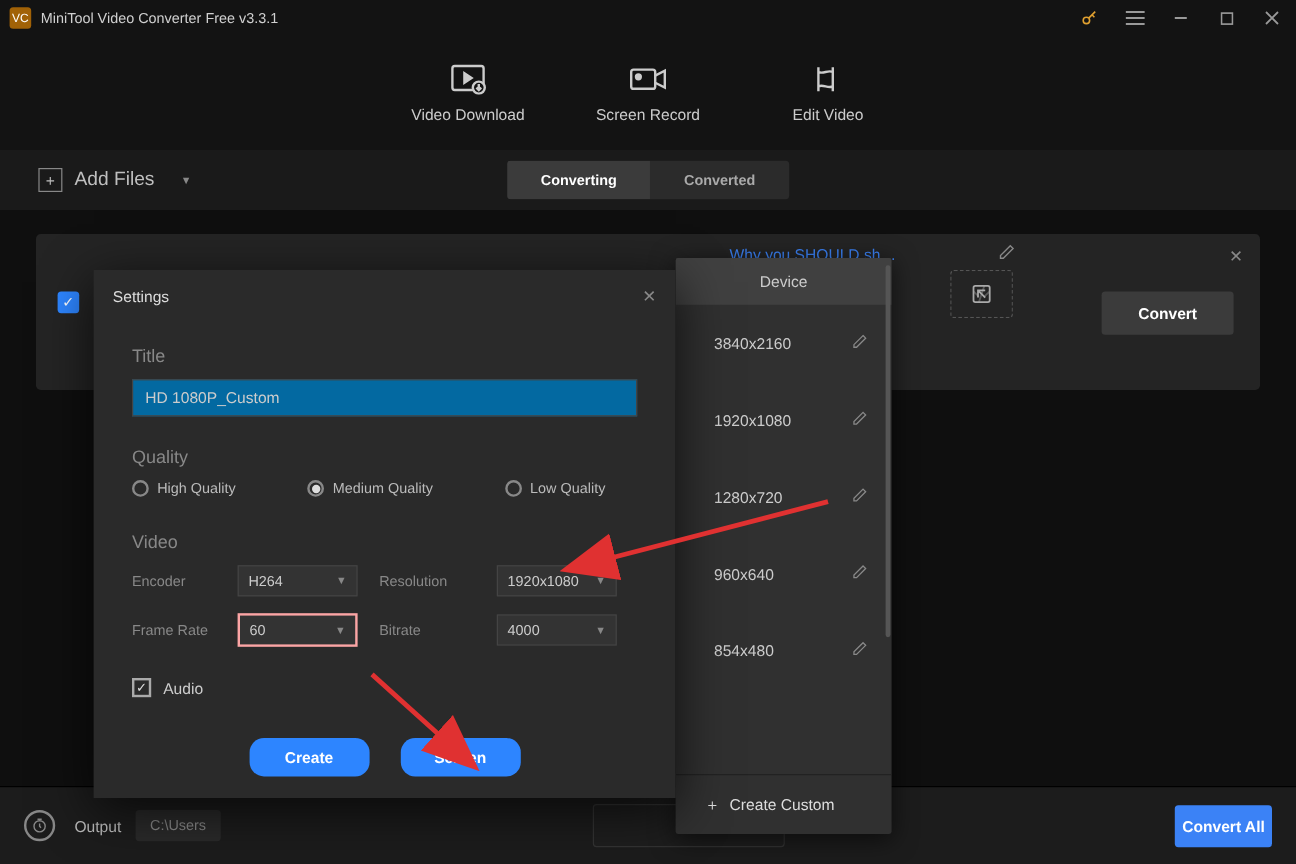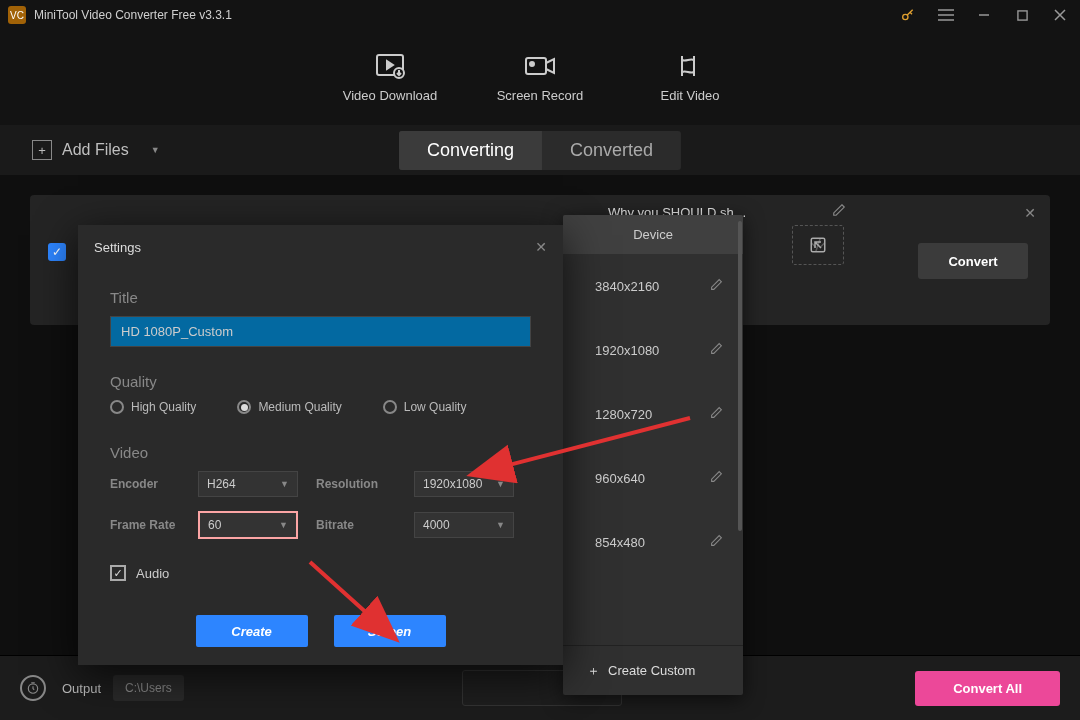--- a/index.html
+++ b/index.html
@@ -16,41 +16,41 @@
 .main-tab { width:150px; display:flex; flex-direction:column; align-items:center; justify-content:center; gap:8px; cursor:pointer; }
 .main-tab.active { background:#1e1e1e; }
 .main-tab.active .mt-icon, .main-tab.active .mt-label { color:#2d85ff; }
 .mt-icon { width:32px; height:28px; display:flex; align-items:center; justify-content:center; color:#ccc; }
 .mt-label { font-size:13px; color:#ccc; }
 
 .toolbar { height:50px; background:#1a1a1a; display:flex; align-items:center; padding:0 20px; position:relative; }
 .add-files-btn { display:flex; align-items:center; gap:10px; cursor:pointer; padding:0 12px; height:40px; }
 .add-plus { width:20px; height:20px; border:1px solid #888; display:flex; align-items:center; justify-content:center; font-size:13px; color:#bbb; }
 .seg { position:absolute; left:50%; transform:translateX(-50%); display:flex; background:#2b2b2b; border-radius:3px; overflow:hidden; }
-.seg-btn { padding:9px 28px; font-size:18px; color:#aaa; cursor:pointer; }
+.seg-btn { padding:9px 28px; font-size:12px; color:#aaa; cursor:pointer;font-weight:bold; }
 .seg-btn.active { background:#3b3b3b; color:#fff; }
 
 .content { position:absolute; left:0; right:0; top:175px; bottom:65px; background:#0f0f0f; }
 .file-card {
   position:absolute; left:30px; right:30px; top:20px; height:130px;
   background:#242424; border-radius:4px; padding:18px 22px;
 }
 .chk { position:absolute; left:18px; top:48px; width:18px; height:18px; background:#2d85ff; border-radius:3px; display:flex; align-items:center; justify-content:center; color:#fff; font-size:12px; }
 .card-close { position:absolute; right:14px; top:10px; color:#888; cursor:pointer; font-size:14px; }
-.file-name { position:absolute; left:578px; top:10px; font-size:13px; color:#e5e5e5; }
+.file-name { position:absolute; left:578px; top:10px; font-size:13px; color:#3b82f6; }
 .edit-link { position:absolute; left:802px; top:8px; color:#888; cursor:pointer; font-size:13px; }
 .dur { position:absolute; left:640px; top:40px; display:flex; align-items:center; gap:6px; font-size:12px; color:#aaa; }
 .fmt-box { position:absolute; left:762px; top:30px; width:52px; height:40px; border:1px dashed #555; border-radius:3px; display:flex; align-items:center; justify-content:center; color:#aaa; cursor:pointer; }
 .convert-btn { position:absolute; right:22px; top:48px; background:#3b3b3b; color:#fff; width:110px; height:36px; border:none; border-radius:3px; font-size:13px; font-weight:600; cursor:pointer; }
 
 .bottom-bar { position:absolute; left:0; right:0; bottom:0; height:65px; background:#1c1c1c; display:flex; align-items:center; padding:0 20px; border-top:1px solid #000; }
 .clock-icon { width:26px; height:26px; border:2px solid #888; border-radius:50%; display:flex; align-items:center; justify-content:center; font-size:12px; color:#888; margin-right:16px; }
 .out-label { font-size:13px; color:#bbb; margin-right:12px; }
 .out-path { font-size:12px; color:#888; background:#2a2a2a; padding:6px 12px; border-radius:3px; }
-.convert-all { margin-left:auto; background:#ec4899; color:#fff; border:none; padding:10px 38px; border-radius:3px; font-size:13px; font-weight:600; cursor:pointer; }
+.convert-all { margin-left:auto; background:#3b82f6; color:#fff; border:none; padding:10px 6px; border-radius:3px; font-size:13px; font-weight:600; cursor:pointer; }
 .fmt-dd { width:160px; height:36px; background:#1e1e1e; border:1px solid #333; margin-right:14px; margin-left:auto; display:flex; align-items:center; justify-content:flex-end; padding:0 10px; color:#888; cursor:pointer; border-radius:3px;}
 .fmt-dd:before{content:""}
 
 
 .res-panel { position:absolute; left:563px; top:215px; width:180px; height:480px; background:#303030; border-radius:2px; box-shadow:0 4px 20px rgba(0,0,0,.6); display:flex; flex-direction:column; overflow:hidden; z-index:30; }
 .res-panel .scroll-thumb { position:absolute; right:1px; top:6px; width:4px; height:310px; background:#555; border-radius:2px; }
 .res-hdr { display:flex; }
 .res-tab { flex:1; padding:12px 0; text-align:center; font-size:13px; color:#ccc; background:#404040; cursor:pointer; }
 .res-list { flex:1; overflow-y:auto; }
 .res-list::-webkit-scrollbar{width:6px}
@@ -59,33 +59,33 @@
 .res-edit { color:#888; font-size:13px; }
 .create-custom { height:50px; display:flex; align-items:center; gap:8px; padding:0 24px; font-size:13px; color:#ddd; cursor:pointer; border-top:1px solid #222; }
 
 
 .settings-modal { position:absolute; left:78px; top:225px; width:485px; height:440px; background:#2a2a2a; box-shadow:0 10px 40px rgba(0,0,0,.7); z-index:40; display:flex; flex-direction:column; }
 .settings-hdr { padding:14px 16px; font-size:13px; color:#ddd; display:flex; justify-content:space-between; align-items:center; }
 .settings-close { color:#888; cursor:pointer; font-size:14px; }
 .settings-body { flex:1; padding:6px 32px 0 32px; overflow-y:auto; }
 .lbl { font-size:15px; color:#888; margin:14px 0 10px; }
 .title-input { width:100%; background:#0369a1; border:1px solid #444; color:#ccc; padding:7px 10px; font-size:13px; }
-.radio-row { display:flex; gap:41px; margin-top:4px; }
+.radio-row { display:flex; gap:60px; margin-top:4px; }
 .radio-opt { display:flex; align-items:center; gap:7px; font-size:12px; color:#bbb; cursor:pointer; }
 .radio { width:14px; height:14px; border:2px solid #888; border-radius:50%; display:flex; align-items:center; justify-content:center; }
 .radio.sel::after { content:""; width:7px; height:7px; background:#ddd; border-radius:50%; }
 .field-grid { display:grid; grid-template-columns:70px 100px 80px 100px; gap:14px 18px; align-items:center; margin-top:6px; }
-.field-lbl { font-size:12px; color:#888;font-weight:bold; }
+.field-lbl { font-size:12px; color:#888; }
 .select { background:#333; border:1px solid #444; color:#ccc; padding:5px 8px; font-size:12px; display:flex; justify-content:space-between; align-items:center; cursor:pointer; }
 .select.highlight { border:2px solid #fca5a5; }
 .caret { font-size:9px; color:#888; }
 .audio-chk-row { display:flex; align-items:center; gap:10px; margin-top:26px; font-size:13px; color:#ccc; }
 .chkbox { width:16px; height:16px; border:2px solid #aaa; display:flex; align-items:center; justify-content:center; color:#ddd; font-size:11px; }
 .btn-row { display:flex; gap:26px; justify-content:center; padding:16px 0 18px; }
-.mbtn { width:112px; height:32px; border:none; border-radius:2px; font-size:13px; font-weight:600; cursor:pointer; background:#2d85ff; color:#fff;font-style:italic; }
+.mbtn { width:100px; height:32px; border:none; border-radius:12px; font-size:13px; font-weight:600; cursor:pointer; background:#2d85ff; color:#fff; }
 
 
 .arrow { position:absolute; z-index:60; pointer-events:none; }
 .arrow svg { overflow:visible; }
 </style>
 </head>
 <body>
 
 <div class="titlebar">
   <div class="logo">VC</div>

